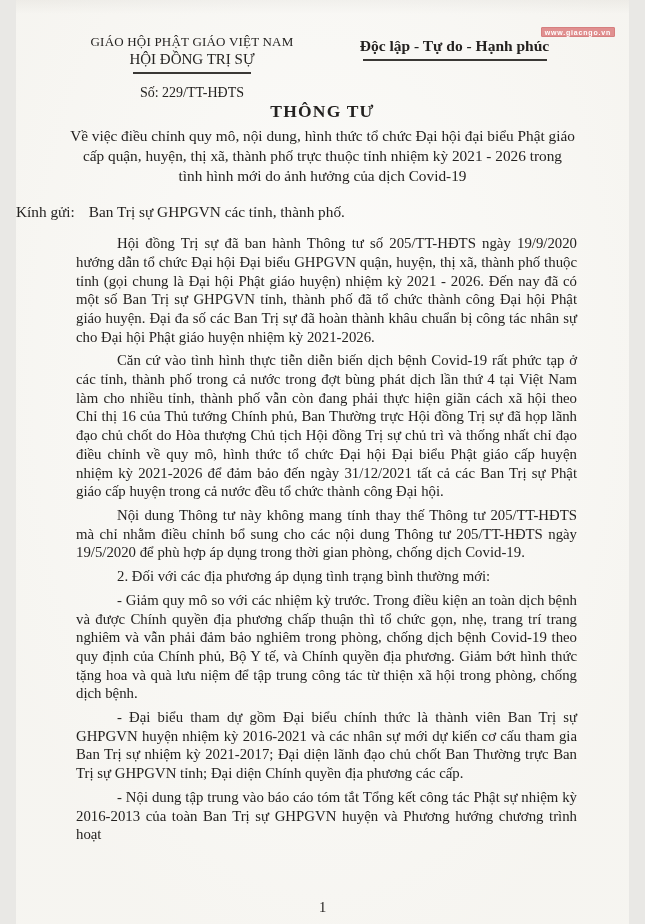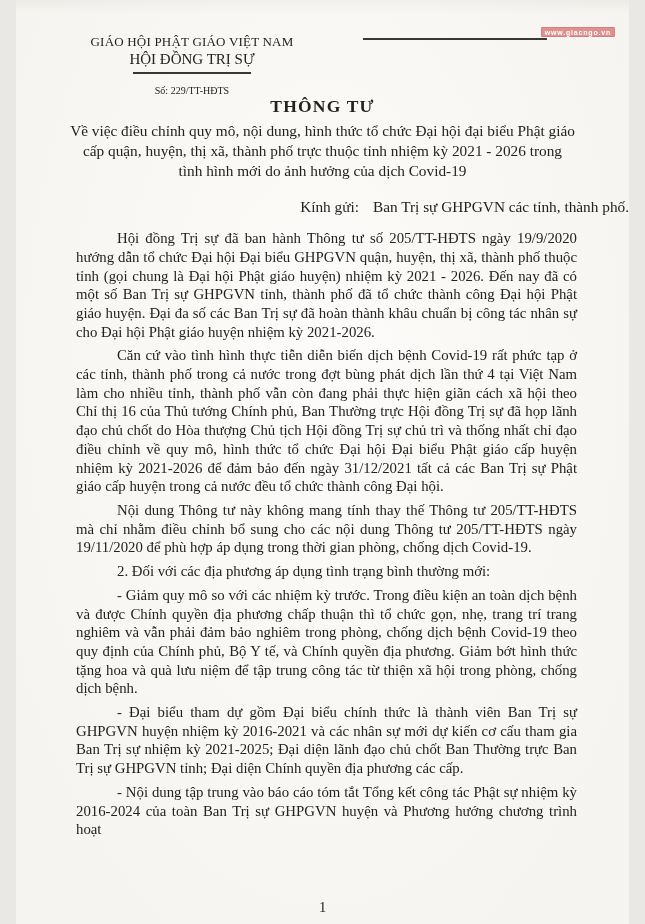--- a/index.html
+++ b/index.html
@@ -31,35 +31,35 @@
   
   .header{
     display:flex;
     padding:34px 38px 0 50px;
   }
   .header-left{width:252px;text-align:center;flex:none;}
   .org1{font-size:13px;letter-spacing:.2px;white-space:nowrap;}
   .org2{font-size:15px;font-weight:normal;margin-top:1px;white-space:nowrap;}
   .rule{height:1.6px;background:#3a3835;margin:4px auto 0;}
   .rule-left{width:118px;}
-  .doc-num{font-size:10px;margin-top:11px;white-space:nowrap;}
+  .doc-num{font-size:14px;margin-top:11px;white-space:nowrap;}
   .header-right{flex:1;text-align:center;}
   .nat1{font-size:13.5px;font-weight:bold;white-space:nowrap;}
   .nat2{font-size:15.5px;font-weight:bold;margin-top:3px;white-space:nowrap;}
   .rule-right{width:184px;}
   .place-date{font-size:15px;font-style:italic;margin-top:15px;white-space:nowrap;}
   
   .title-block{text-align:center;}
   .doc-type{font-size:17.5px;font-weight:bold;letter-spacing:1.2px;}
   .doc-subject{
     font-size:15.3px;font-weight:normal;line-height:1.32;
     max-width:505px;margin:4px auto 0;
   }
   
-  .recipient{text-align:right;margin-top:17px;font-size:15.3px;}
+  .recipient{text-align:left;margin-top:17px;font-size:15.3px;}
   .recipient .label{margin-right:14px;}
   
   .body{
     margin:13px 52px 0 60px;
     font-size:14.8px;line-height:18.7px;
     text-align:justify;
   }
   .body p{margin:0 0 5px;text-indent:41px;}
   .page-number{
     position:absolute;bottom:8px;left:0;right:0;
@@ -74,38 +74,39 @@
   <div class="watermark">www.giacngo.vn</div>
 
   <div class="header">
     <div class="header-left">
       <div class="org1">GIÁO HỘI PHẬT GIÁO VIỆT NAM</div>
       <div class="org2">HỘI ĐỒNG TRỊ SỰ</div>
       <div class="rule rule-left"></div>
       <div class="doc-num">Số: 229/TT-HĐTS</div>
     </div>
     <div class="header-right">
+      <div class="nat2">Độc lập - Tự do - Hạnh phúc</div>
       <div class="rule rule-right"></div>
     </div>
   </div>
 
   <div class="title-block">
     <div class="doc-type">THÔNG TƯ</div>
     <div class="doc-subject">Về việc điều chỉnh quy mô, nội dung, hình thức tổ chức Đại hội đại biểu Phật giáo cấp quận, huyện, thị xã, thành phố trực thuộc tỉnh nhiệm kỳ 2021 - 2026 trong tình hình mới do ảnh hưởng của dịch Covid-19</div>
   </div>
 
   <div class="recipient">
     <span class="label">Kính gửi:</span><span>Ban Trị sự GHPGVN các tỉnh, thành phố.</span>
   </div>
 
   <div class="body">
     <p>Hội đồng Trị sự đã ban hành Thông tư số 205/TT-HĐTS ngày 19/9/2020 hướng dẫn tổ chức Đại hội Đại biểu GHPGVN quận, huyện, thị xã, thành phố thuộc tỉnh (gọi chung là Đại hội Phật giáo huyện) nhiệm kỳ 2021 - 2026. Đến nay đã có một số Ban Trị sự GHPGVN tỉnh, thành phố đã tổ chức thành công Đại hội Phật giáo huyện. Đại đa số các Ban Trị sự đã hoàn thành khâu chuẩn bị công tác nhân sự cho Đại hội Phật giáo huyện nhiệm kỳ 2021-2026.</p>
     <p>Căn cứ vào tình hình thực tiễn diễn biến dịch bệnh Covid-19 rất phức tạp ở các tỉnh, thành phố trong cả nước trong đợt bùng phát dịch lần thứ 4 tại Việt Nam làm cho nhiều tỉnh, thành phố vẫn còn đang phải thực hiện giãn cách xã hội theo Chỉ thị 16 của Thủ tướng Chính phủ, Ban Thường trực Hội đồng Trị sự đã họp lãnh đạo chủ chốt do Hòa thượng Chủ tịch Hội đồng Trị sự chủ trì và thống nhất chỉ đạo điều chỉnh về quy mô, hình thức tổ chức Đại hội Đại biểu Phật giáo cấp huyện nhiệm kỳ 2021-2026 để đảm bảo đến ngày 31/12/2021 tất cả các Ban Trị sự Phật giáo cấp huyện trong cả nước đều tổ chức thành công Đại hội.</p>
-    <p>Nội dung Thông tư này không mang tính thay thế Thông tư 205/TT-HĐTS mà chỉ nhằm điều chỉnh bổ sung cho các nội dung Thông tư 205/TT-HĐTS ngày 19/11/2020 để phù hợp áp dụng trong thời gian phòng, chống dịch Covid-19.</p>
+    <p>Nội dung Thông tư này không mang tính thay thế Thông tư 205/TT-HĐTS mà chỉ nhằm điều chỉnh bổ sung cho các nội dung Thông tư 205/TT-HĐTS ngày 19/5/2020 để phù hợp áp dụng trong thời gian phòng, chống dịch Covid-19.</p>
     <p>2. Đối với các địa phương áp dụng tình trạng bình thường mới:</p>
     <p>- Giảm quy mô so với các nhiệm kỳ trước. Trong điều kiện an toàn dịch bệnh và được Chính quyền địa phương chấp thuận thì tổ chức gọn, nhẹ, trang trí trang nghiêm và vẫn phải đảm bảo nghiêm trong phòng, chống dịch bệnh Covid-19 theo quy định của Chính phủ, Bộ Y tế, và Chính quyền địa phương. Giảm bớt hình thức tặng hoa và quà lưu niệm để tập trung công tác từ thiện xã hội trong phòng, chống dịch bệnh.</p>
-    <p>- Đại biểu tham dự gồm Đại biểu chính thức là thành viên Ban Trị sự GHPGVN huyện nhiệm kỳ 2016-2021 và các nhân sự mới dự kiến cơ cấu tham gia Ban Trị sự nhiệm kỳ 2021-2025; Đại diện lãnh đạo chủ chốt Ban Thường trực Ban Trị sự GHPGVN tỉnh; Đại diện Chính quyền địa phương các cấp.</p>
-    <p>- Nội dung tập trung vào báo cáo tóm tắt Tổng kết công tác Phật sự nhiệm kỳ 2016-2024 của toàn Ban Trị sự GHPGVN huyện và Phương hướng chương trình hoạt</p>
+    <p>- Đại biểu tham dự gồm Đại biểu chính thức là thành viên Ban Trị sự GHPGVN huyện nhiệm kỳ 2016-2021 và các nhân sự mới dự kiến cơ cấu tham gia Ban Trị sự nhiệm kỳ 2021-2017; Đại diện lãnh đạo chủ chốt Ban Thường trực Ban Trị sự GHPGVN tỉnh; Đại diện Chính quyền địa phương các cấp.</p>
+    <p>- Nội dung tập trung vào báo cáo tóm tắt Tổng kết công tác Phật sự nhiệm kỳ 2016-2013 của toàn Ban Trị sự GHPGVN huyện và Phương hướng chương trình hoạt</p>
   </div>
 
   <div class="page-number">1</div>
 
 </div>
 
 </body></html>

